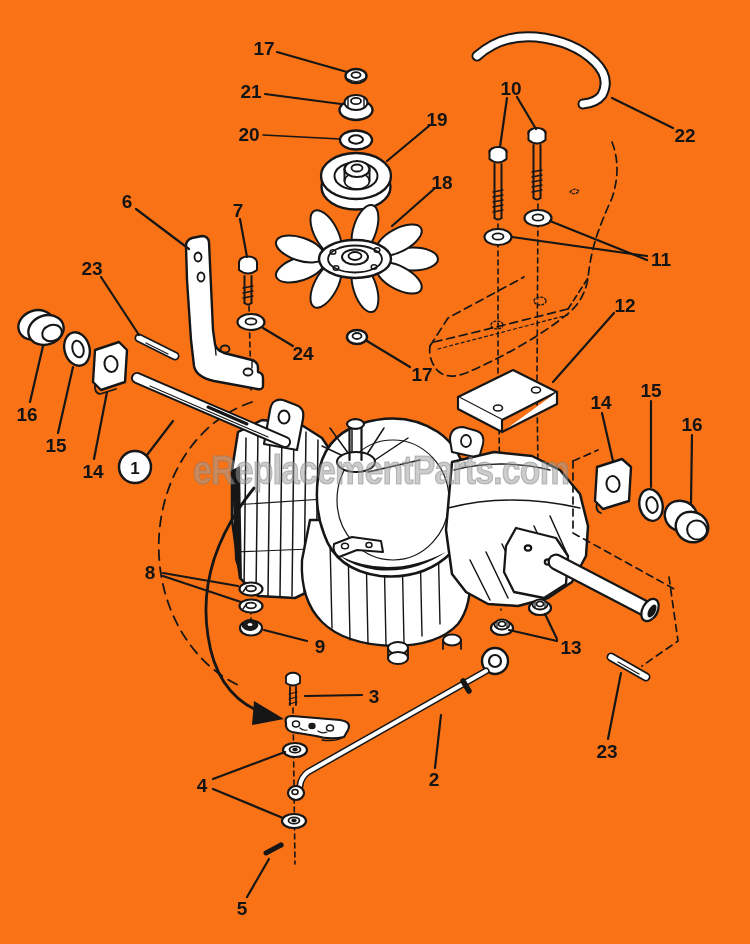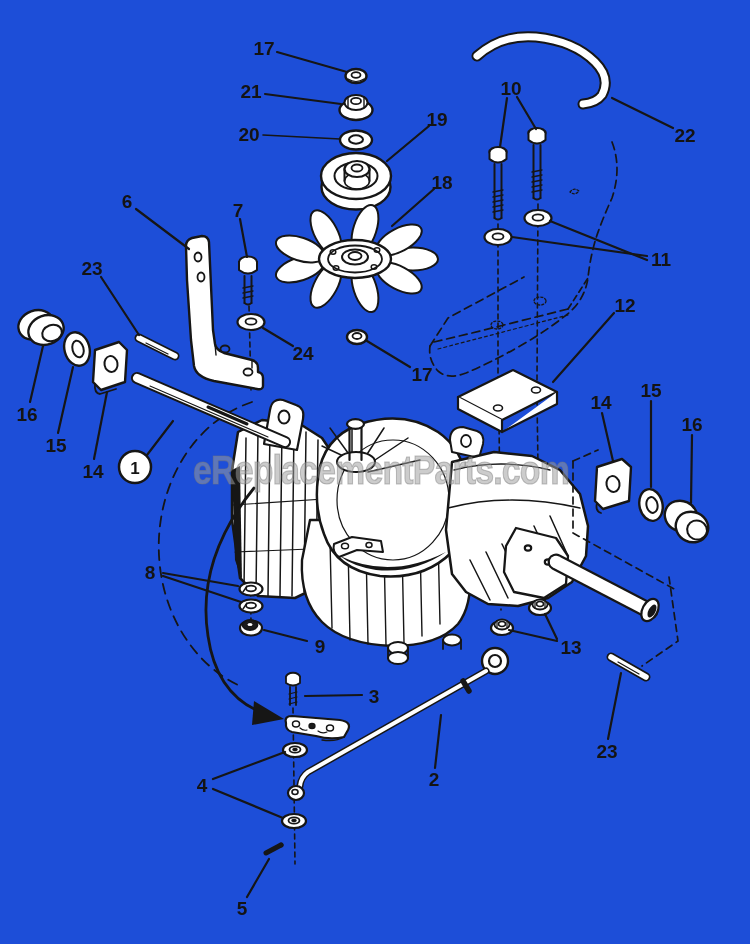--- a/index.html
+++ b/index.html
@@ -1,16 +1,16 @@
 <!DOCTYPE html>
 <html><head>
 <meta charset="utf-8">
 <style>
   html,body{margin:0;padding:0;background:#fff;}
-  .stage{width:750px;height:944px;position:relative;background:#1d4ed8;overflow:hidden;text-align:right;}
+  .stage{width:750px;height:944px;position:relative;background:#f97316;overflow:hidden;text-align:right;}
   svg{display:block;}
   text.callout{font-family:"Liberation Sans","DejaVu Sans",sans-serif;font-weight:bold;font-size:19px;fill:#141414;}
   text.callout.small{font-size:17px;}
   .wm{font-family:"Liberation Sans","DejaVu Sans",sans-serif;font-weight:bold;}
 </style>
 </head>
 <body>
 
 <div class="stage">
 <svg width="750" height="944" viewBox="0 0 750 944">

